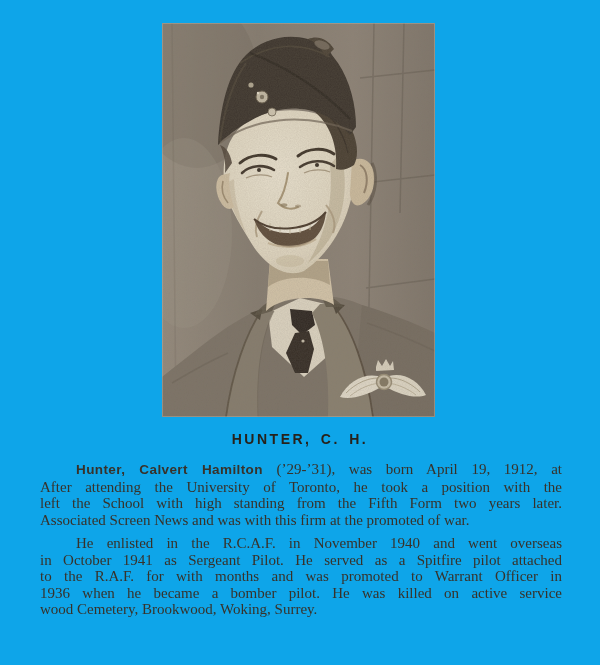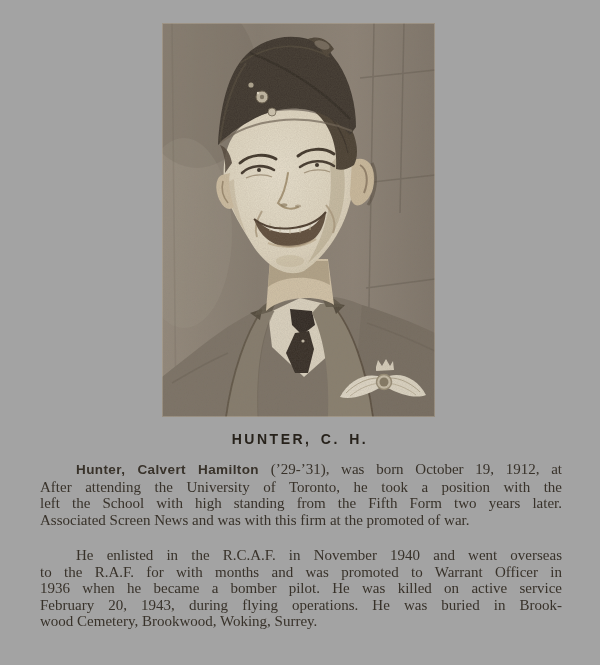--- a/index.html
+++ b/index.html
@@ -16,33 +16,33 @@
   #caption{
     position:absolute;left:0;top:431px;width:600px;
     text-align:center;
     font-family:"Liberation Sans", sans-serif;
     font-weight:700;font-size:14px;letter-spacing:2.5px;word-spacing:3px;
   }
   #bio{
     position:absolute;left:40px;top:461px;width:522px;
     font-size:15px;line-height:16.5px;
   }
-  .para + .para{margin-top:19px;}
+  .para + .para{margin-top:7px;}
   .line{text-align:justify;text-align-last:justify;}
   .line.last{text-align-last:left;}
   .line.first{text-indent:36px;}
   .seg.bold{
     font-family:"Liberation Sans", sans-serif;
     font-weight:700;font-size:13.5px;letter-spacing:0.4px;
   }
 </style>
 </head>
 <body>
 
-<div id="page" style="background: #a3a3a3; color: rgb(56, 50, 42);">
+<div id="page" style="background: #0ea5e9; color: rgb(56, 50, 42);">
 
   <figure id="photo">
     <svg width="273" height="394" viewBox="0 0 273 394" role="img">
       <defs>
         <linearGradient id="wallG" x1="0" y1="0" x2="1" y2="0">
           <stop offset="0" stop-color="#958b7e"></stop>
           <stop offset="0.35" stop-color="#867d71"></stop>
           <stop offset="0.7" stop-color="#8e8478"></stop>
           <stop offset="1" stop-color="#7f766b"></stop>
         </linearGradient>
@@ -167,27 +167,27 @@
       <rect width="273" height="394" filter="url(#grainF)"></rect>
       <rect width="273" height="394" fill="#7a6c54" opacity="0.06"></rect>
       <rect x="0.5" y="0.5" width="272" height="393" fill="none" stroke="#b5ac9c" stroke-width="1" opacity="0.5"></rect>
     </svg>
   </figure>
 
   <div id="caption" style="color: rgb(39, 34, 27);">HUNTER, C. H.</div>
 
   <div id="bio">
       <div class="para">
-        <div class="line first"><span class="seg bold">Hunter, Calvert Hamilton</span><span class="seg"> (’29-’31), was born October 19, 1912, at</span></div>
+        <div class="line first"><span class="seg bold">Hunter, Calvert Hamilton</span><span class="seg"> (’29-’31), was born April 19, 1912, at</span></div>
         <div class="line"><span class="seg">After attending the University of Toronto, he took a position with the</span></div>
         <div class="line"><span class="seg">left the School with high standing from the Fifth Form two years later.</span></div>
         <div class="line last"><span class="seg">Associated Screen News and was with this firm at the promoted of war.</span></div>
       </div>
       <div class="para">
         <div class="line first"><span class="seg">He enlisted in the R.C.A.F. in November 1940 and went overseas</span></div>
+        <div class="line"><span class="seg">in October 1941 as Sergeant Pilot. He served as a Spitfire pilot attached</span></div>
         <div class="line"><span class="seg">to the R.A.F. for with months and was promoted to Warrant Officer in</span></div>
         <div class="line"><span class="seg">1936 when he became a bomber pilot. He was killed on active service</span></div>
-        <div class="line"><span class="seg">February 20, 1943, during flying operations. He was buried in Brook-</span></div>
         <div class="line last"><span class="seg">wood Cemetery, Brookwood, Woking, Surrey.</span></div>
       </div>
     </div>
 
 </div>
 
 </body></html>

